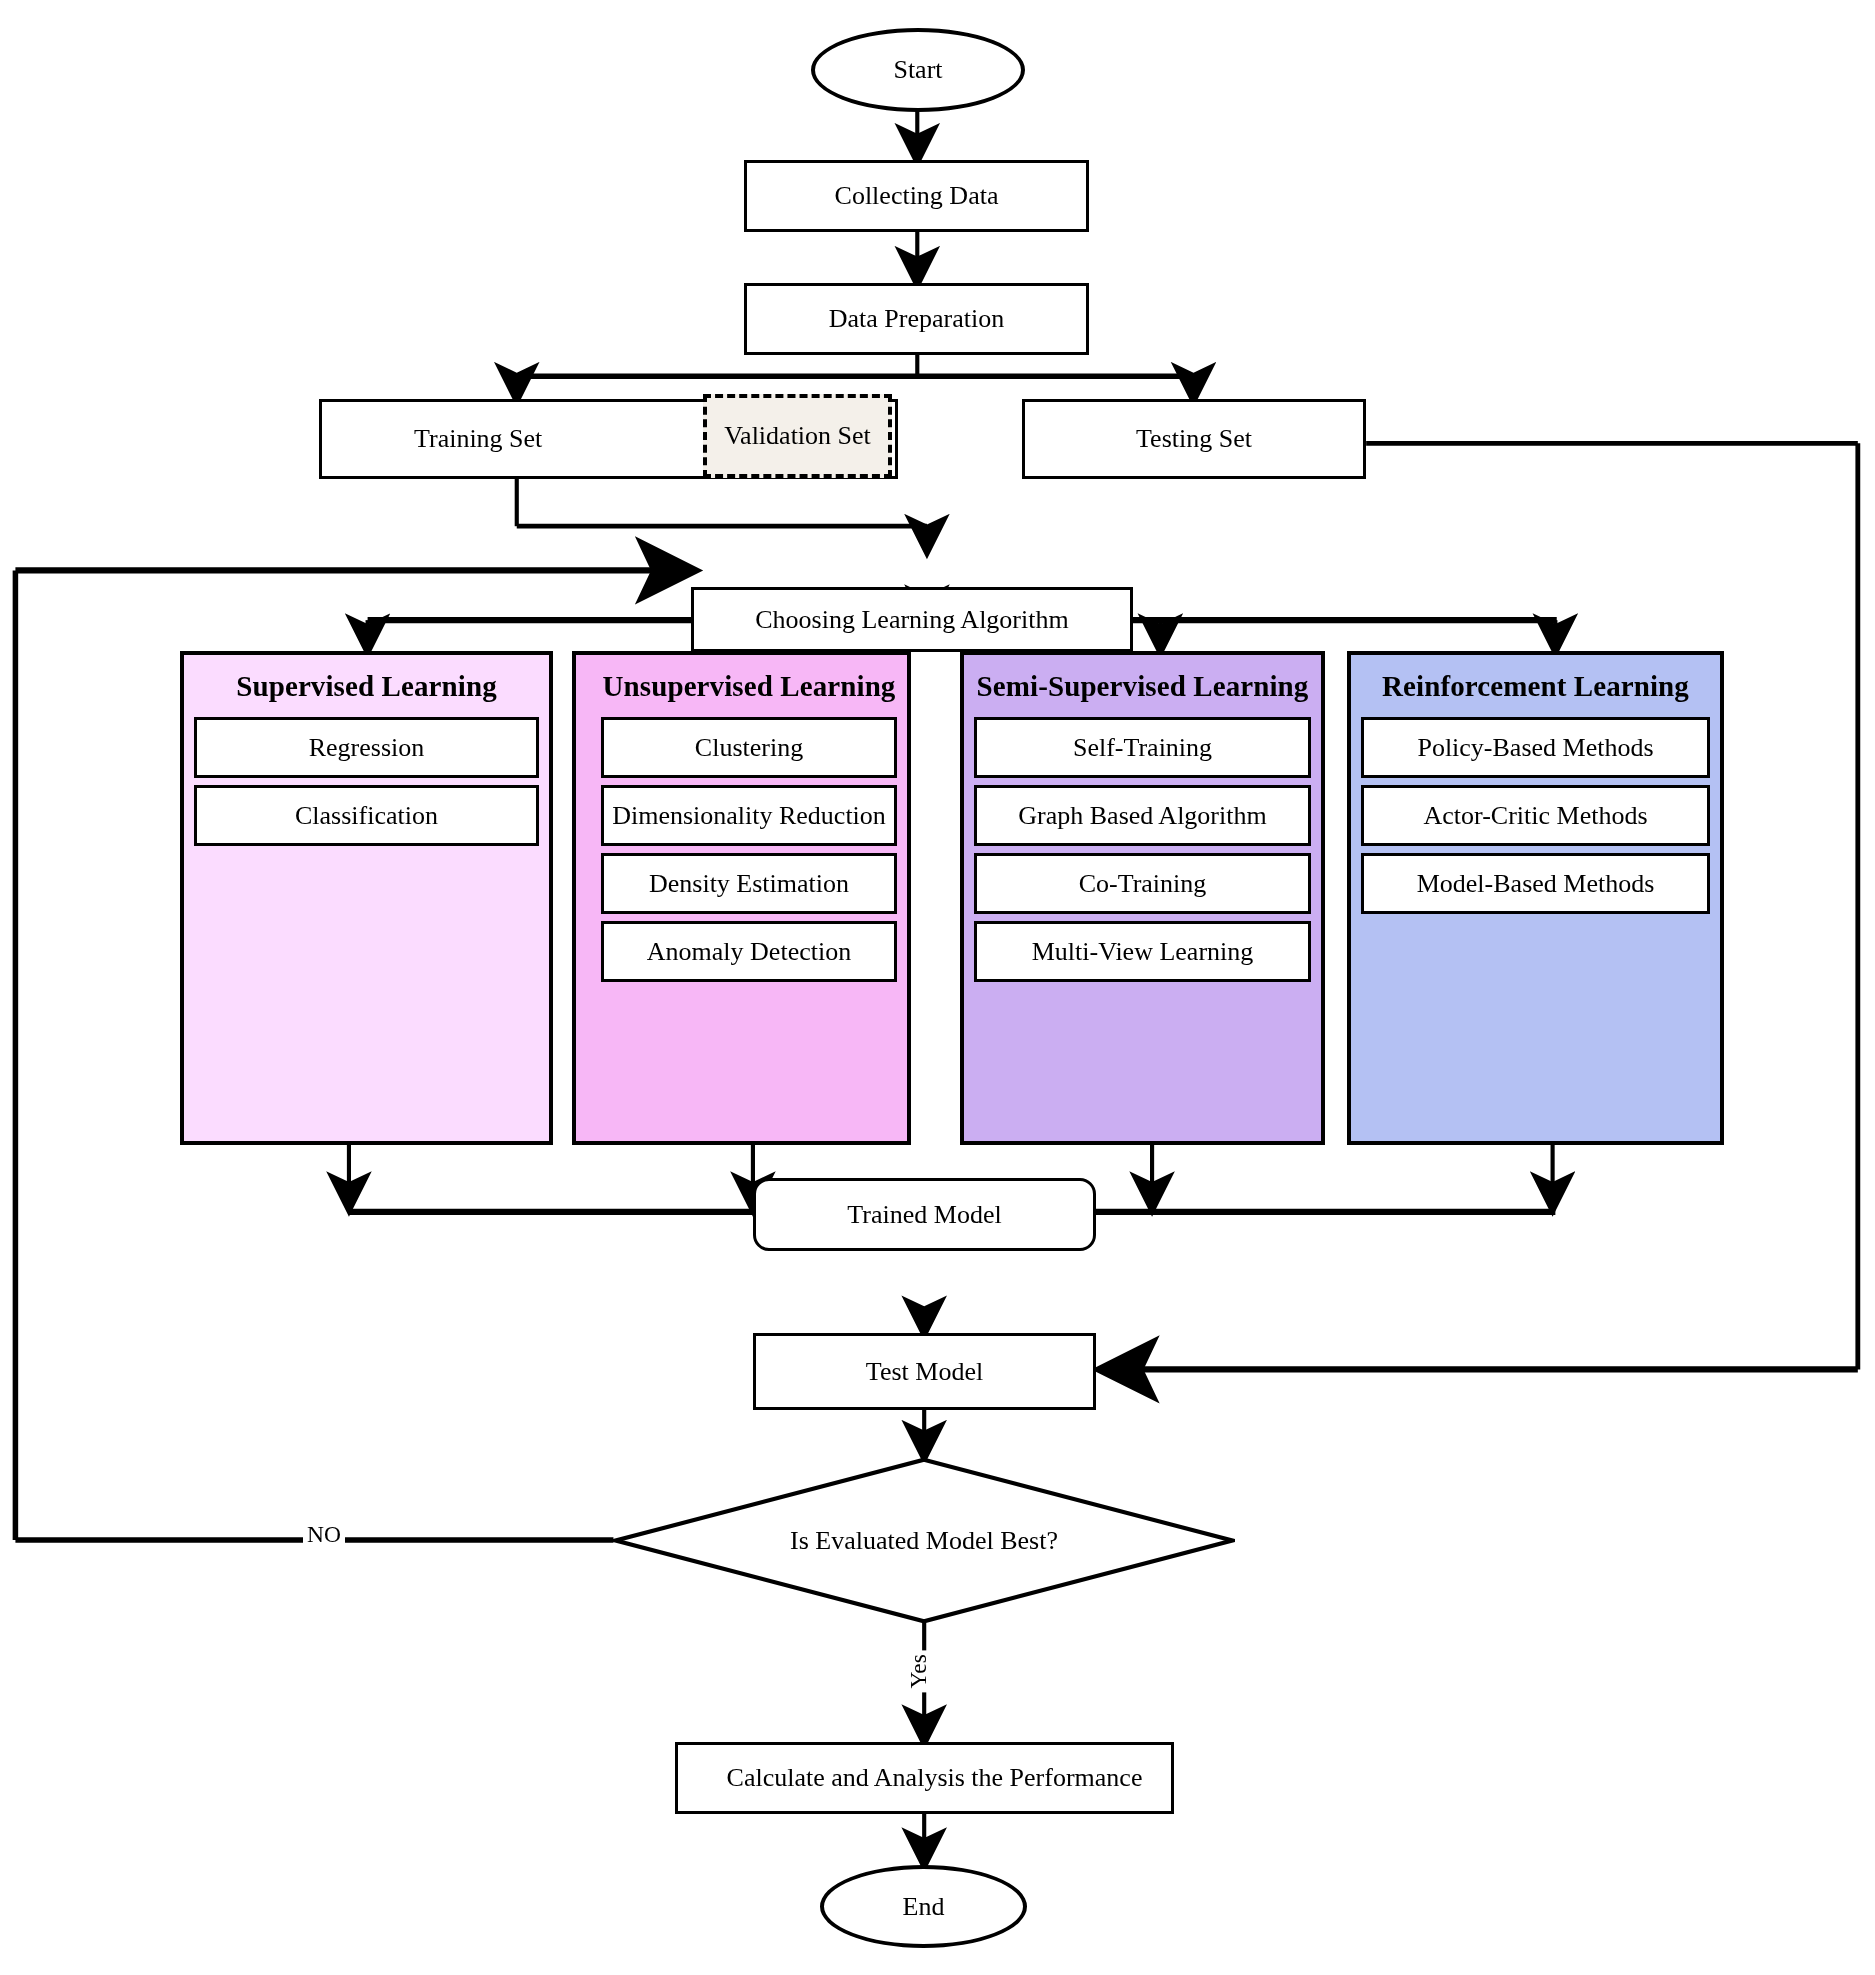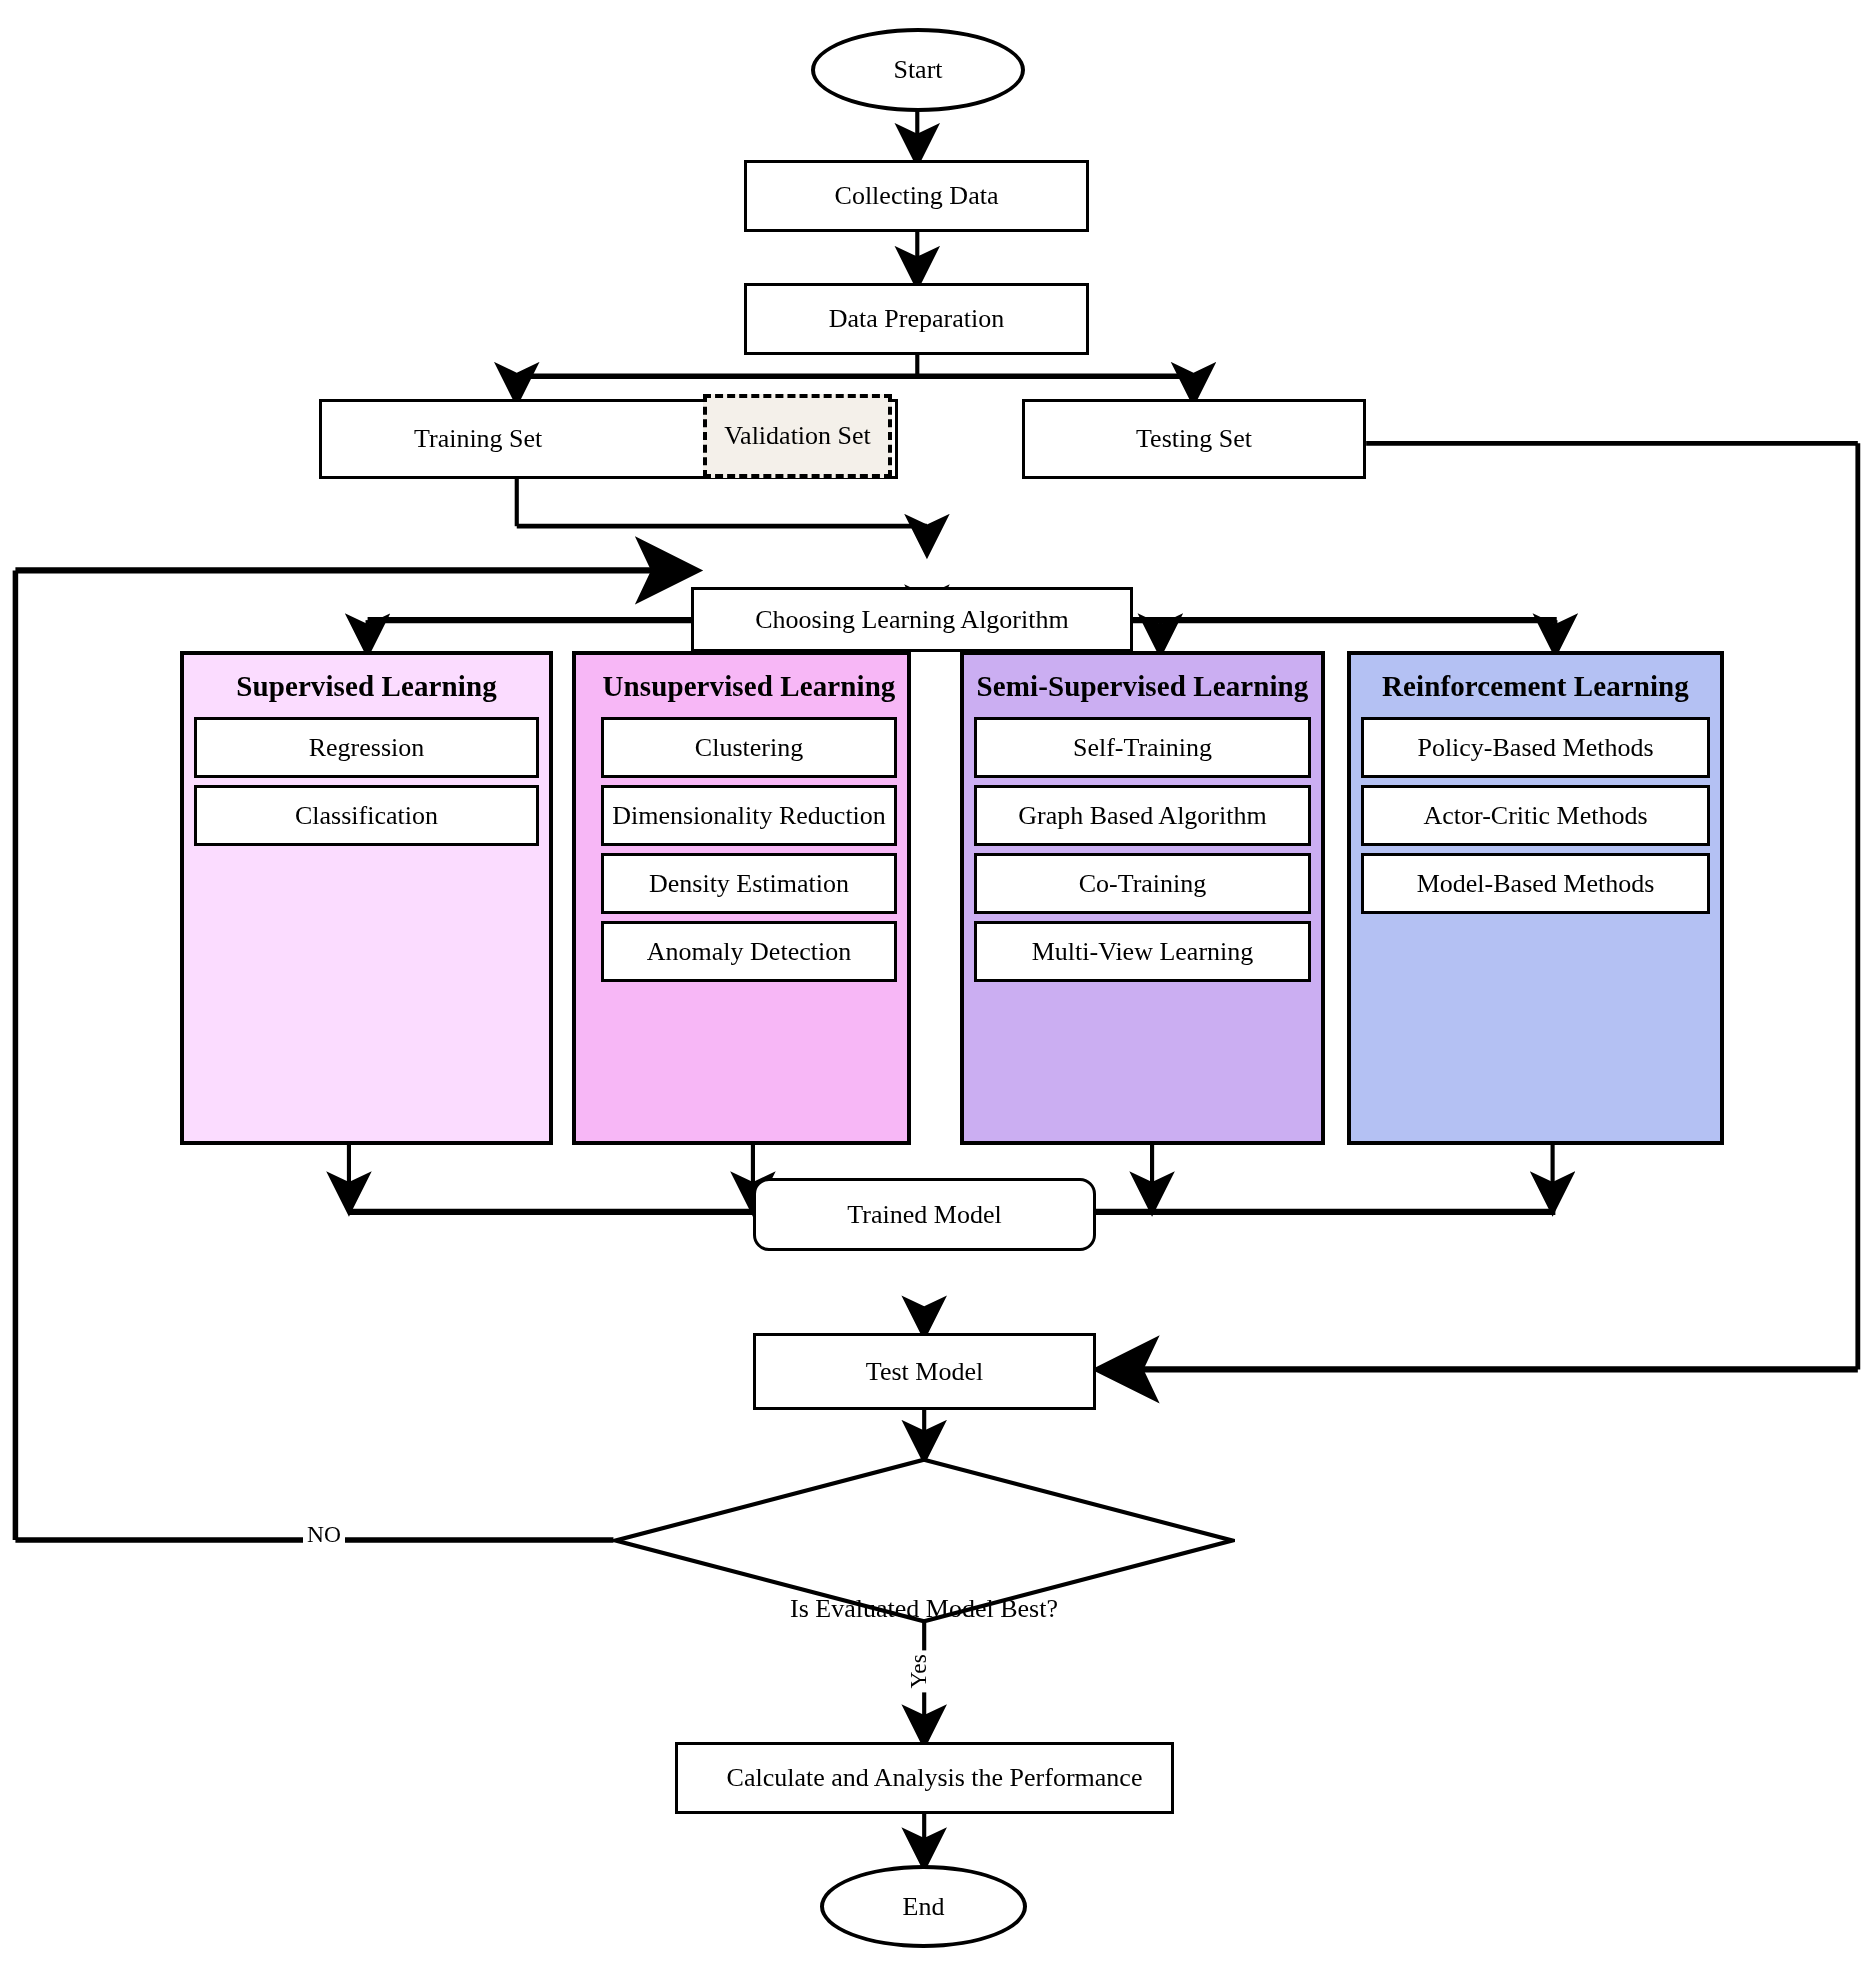--- a/index.html
+++ b/index.html
@@ -4,21 +4,21 @@
 <style>
   html,body{margin:0;padding:0;background:#ffffff;}
   body{width:1876px;height:1975px;font-family:"Liberation Serif","DejaVu Serif",serif;color:#000;}
   #stage{position:relative;width:1876px;height:1975px;overflow:hidden;background:#fff;}
   #wires{position:absolute;left:0;top:0;width:1876px;height:1975px;}
 
   .node{position:absolute;box-sizing:border-box;display:flex;align-items:center;justify-content:center;text-align:center;background:#fff;border:3.5px solid #000;font-size:26px;line-height:1.15;}
   .terminator{border-radius:50%;border-width:4.1px;}
   .proc{}
   .dashedbox{border:4.1px dashed #000;background:#F4F0EA;font-size:26px;}
-  .decision{position:absolute;display:flex;align-items:flex-end;justify-content:center;text-align:center;font-size:26px;}
+  .decision{position:absolute;display:flex;align-items:center;justify-content:center;text-align:center;font-size:26px;}
   .decision .dshape{position:absolute;left:0;top:0;width:100%;height:100%;}
   .decision .dlabel{position:relative;z-index:2;}
 
   .catbox{position:absolute;box-sizing:border-box;border:4.1px solid #000;display:flex;flex-direction:column;align-items:stretch;}
   .cattitle{font-weight:bold;font-size:29px;text-align:center;padding:15px 0 14px 0;letter-spacing:0.1px;}
   .catitems{display:flex;flex-direction:column;gap:7px;padding:0 9.7px 0 9.7px;}
   .catitem{box-sizing:border-box;background:#fff;border:3.5px solid #000;height:61px;display:flex;align-items:center;justify-content:center;text-align:center;font-size:26px;}
 
   .edgelabel{position:absolute;font-size:23.5px;background:#fff;padding:0 4.1px;}
   .edgelabel.vert{writing-mode:vertical-rl;transform:rotate(180deg);padding:4.1px 0;}

